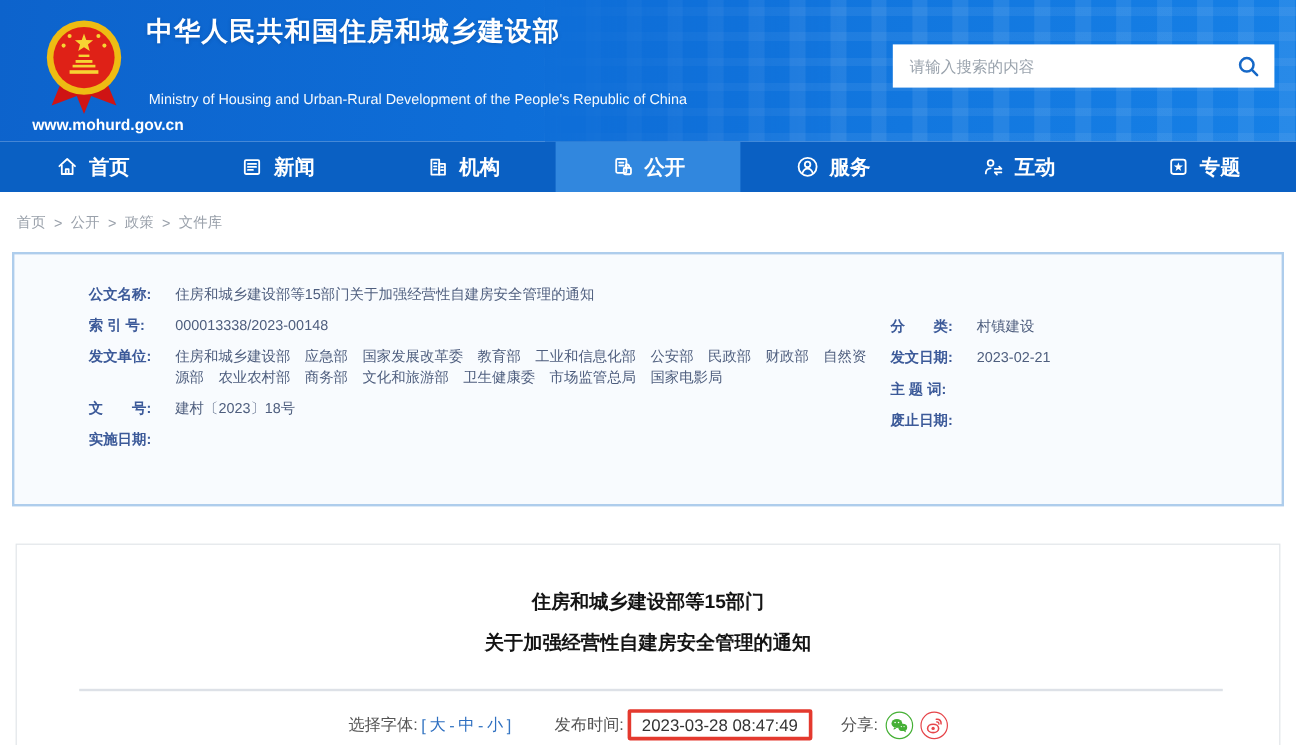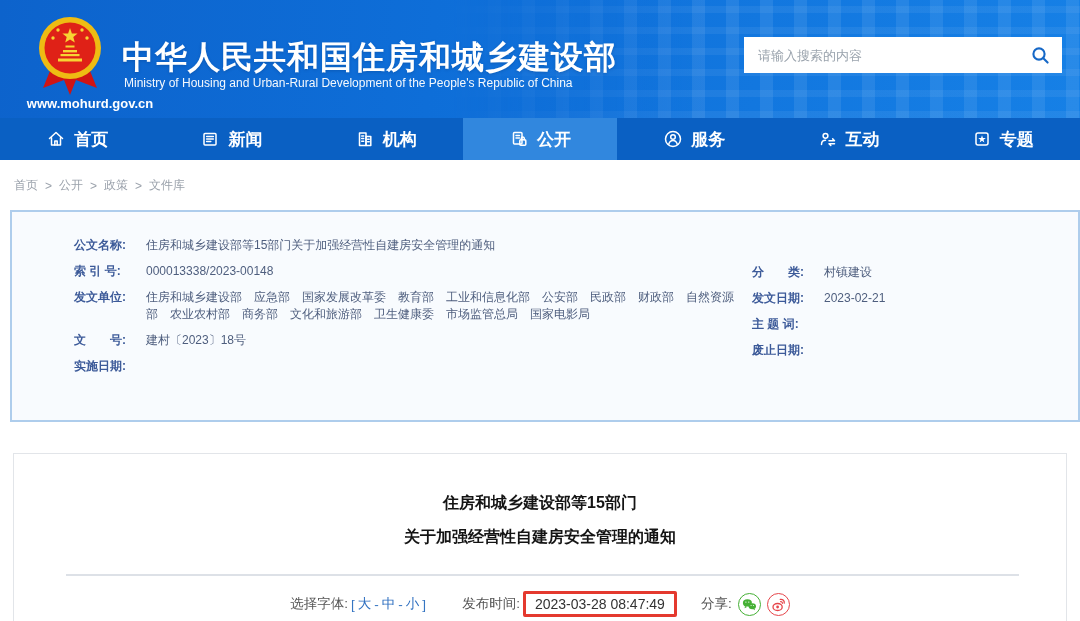--- a/index.html
+++ b/index.html
@@ -11,21 +11,21 @@
     background:linear-gradient(95deg,#0d63cc 0%,#0e6ed8 40%,#1680e6 100%); }
   .header::after { content:""; position:absolute; right:0; top:0; width:58%; height:100%;
     background:
       linear-gradient(90deg,#0e6ed8 0%, rgba(14,110,216,0) 40%),
       repeating-linear-gradient(90deg, rgba(255,255,255,0.08) 0 13px, transparent 13px 34px),
       repeating-linear-gradient(0deg, rgba(255,255,255,0.06) 0 7px, transparent 7px 21px);
     pointer-events:none; }
   .emblem { position:absolute; left:36px; top:12px; z-index:2; }
   .site-url { position:absolute; left:14px; top:96px; width:152px; text-align:center;
     color:#fff; font-weight:bold; font-size:13px; z-index:2; }
-  .h-title { position:absolute; left:122px; top:36px; color:#fff; font-size:32px;
+  .h-title { position:absolute; left:122px; top:11px; color:#fff; font-size:22px;
     font-weight:bold; letter-spacing:1px; text-shadow:0 1px 3px rgba(0,40,90,.25); z-index:2; white-space:nowrap; }
   .h-sub { position:absolute; left:124px; top:76px; color:#fff; font-size:12px; opacity:.96; z-index:2; white-space:nowrap; }
   .search { position:absolute; right:18px; top:37px; width:318px; height:36px; background:#fff;
     display:flex; align-items:center; padding:0 12px 0 14px; z-index:3; }
   .search input { flex:1; border:none; outline:none; font-size:13px; color:#333;
     font-family:inherit; background:transparent; }
   .search input::placeholder { color:#9aa3ad; }
   .search-btn { display:flex; align-items:center; cursor:pointer; background:none; border:none; }
 
   
@@ -35,21 +35,21 @@
   .nav-item.active { background:#3187de; }
   .nico { display:flex; align-items:center; }
   .nico svg { stroke:#fff; fill:none; stroke-width:1.5; stroke-linecap:round; stroke-linejoin:round; }
 
   
   .breadcrumb { position:absolute; top:177px; left:14px; font-size:12px; color:#9aa1ab;
     display:flex; gap:7px; align-items:center; }
   .bc-link { cursor:pointer; }
 
   
-  .metabox { position:absolute; top:210px; left:10px; right:0; height:212px;
+  .metabox { position:absolute; top:210px; left:10px; right:10px; height:212px;
     border:2px solid #aecdec; background:#f8fbfe; display:flex; padding:25px 24px 0 62px; }
   .m-left { flex:1; padding-right:14px; }
   .m-right { width:302px; padding-top:27px; }
   .m-row { display:flex; margin-bottom:9px; font-size:12px; line-height:17px; }
   .m-label { color:#3c5a99; font-weight:bold; white-space:nowrap; margin-right:10px; min-width:62px; }
   .m-value { color:#4e5e7e; }
 
   
   .article { position:absolute; top:453px; left:13px; right:13px; height:200px;
     border:1px solid #e2e5e9; background:#fff; }

